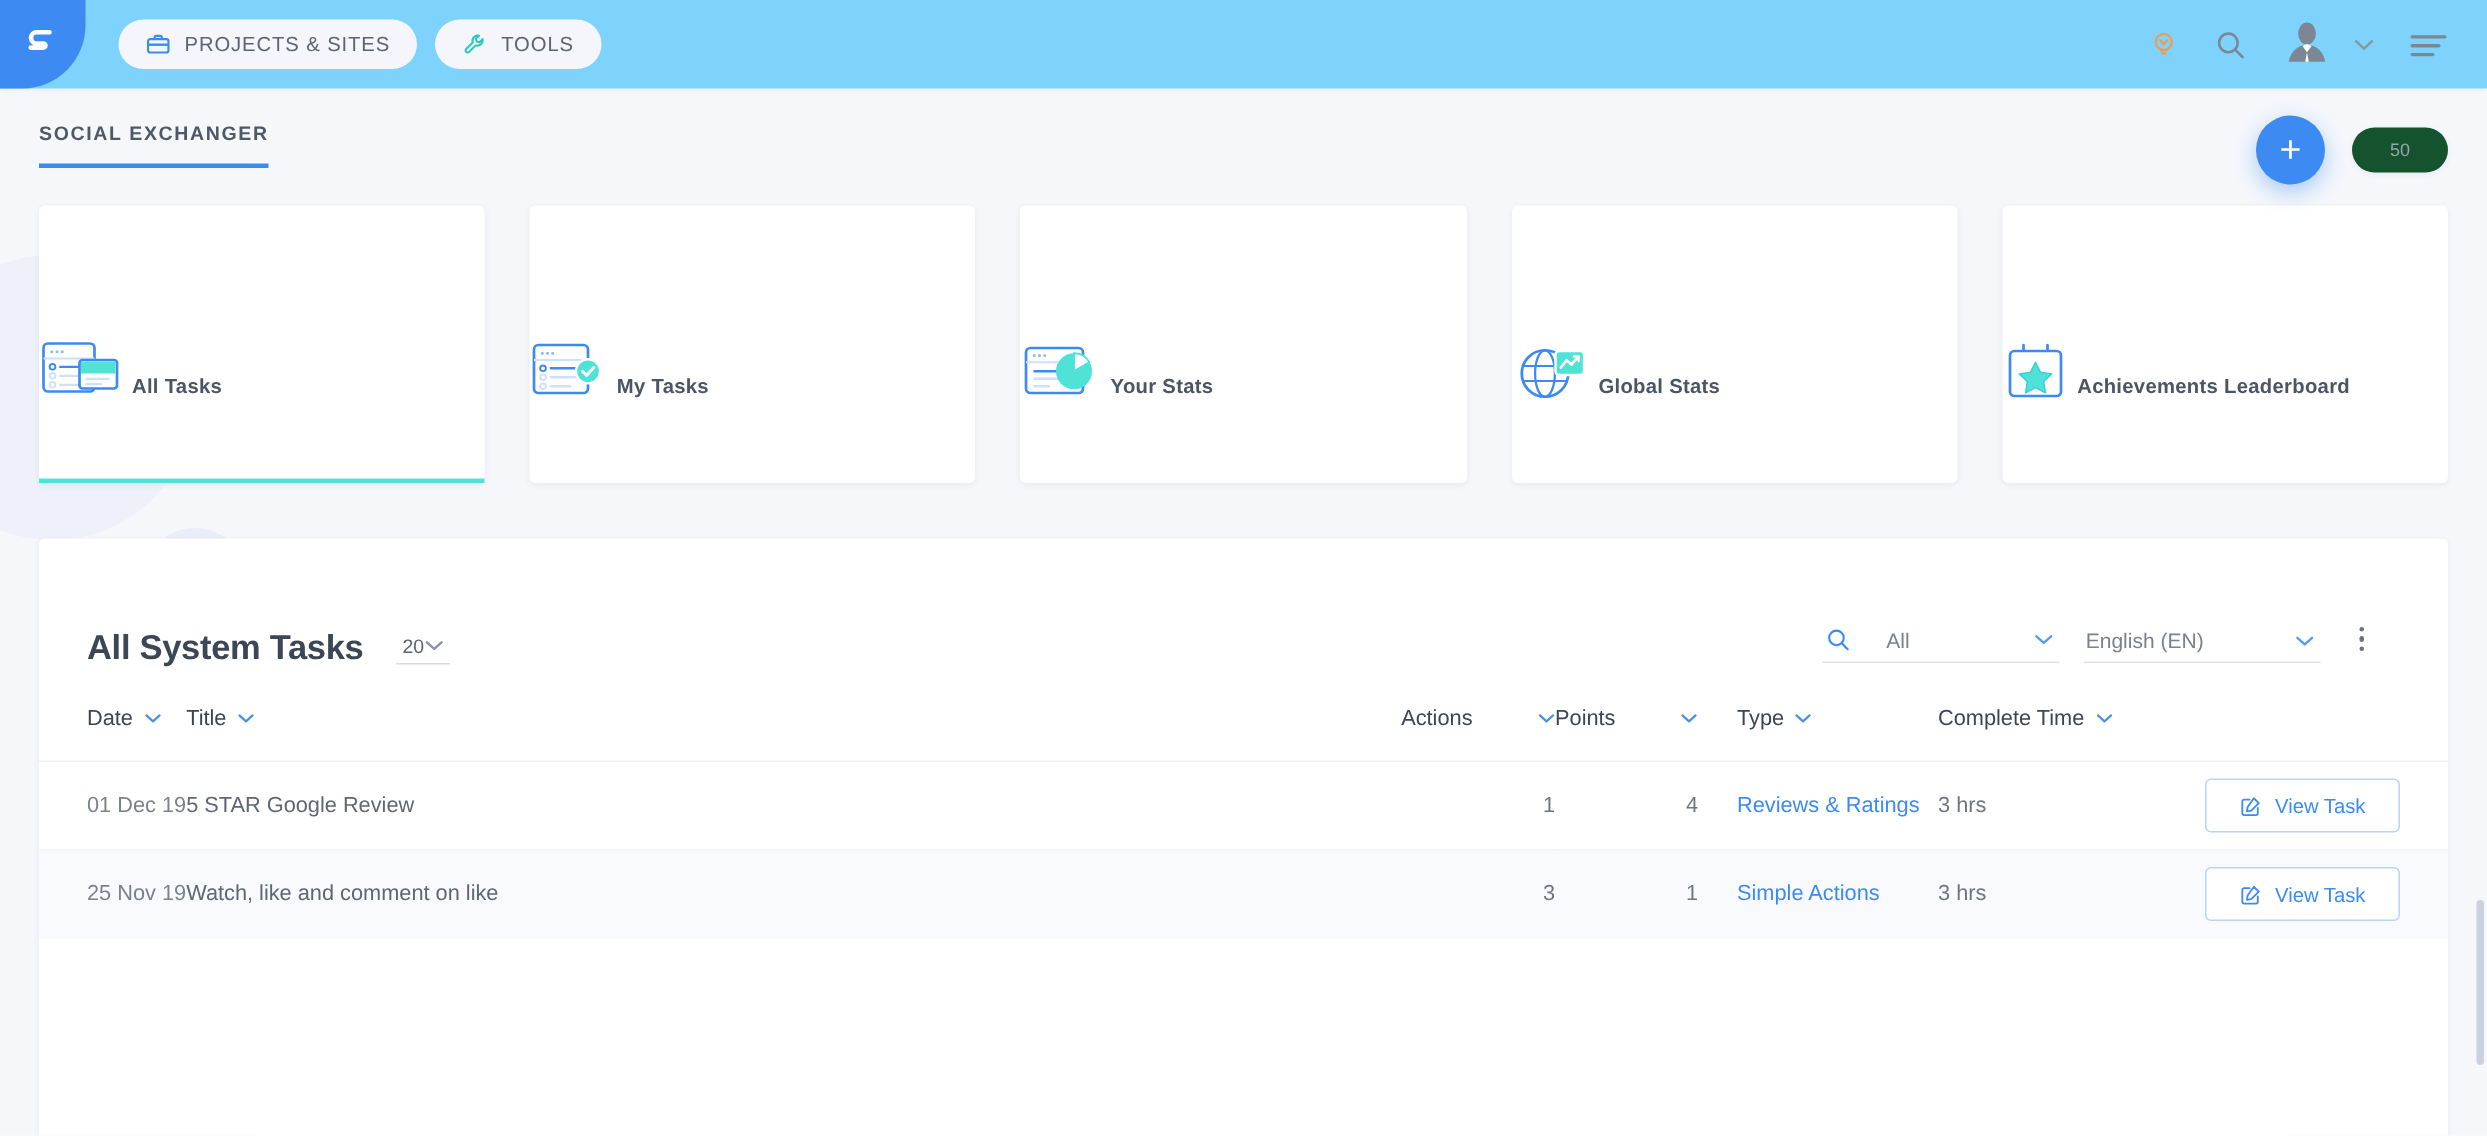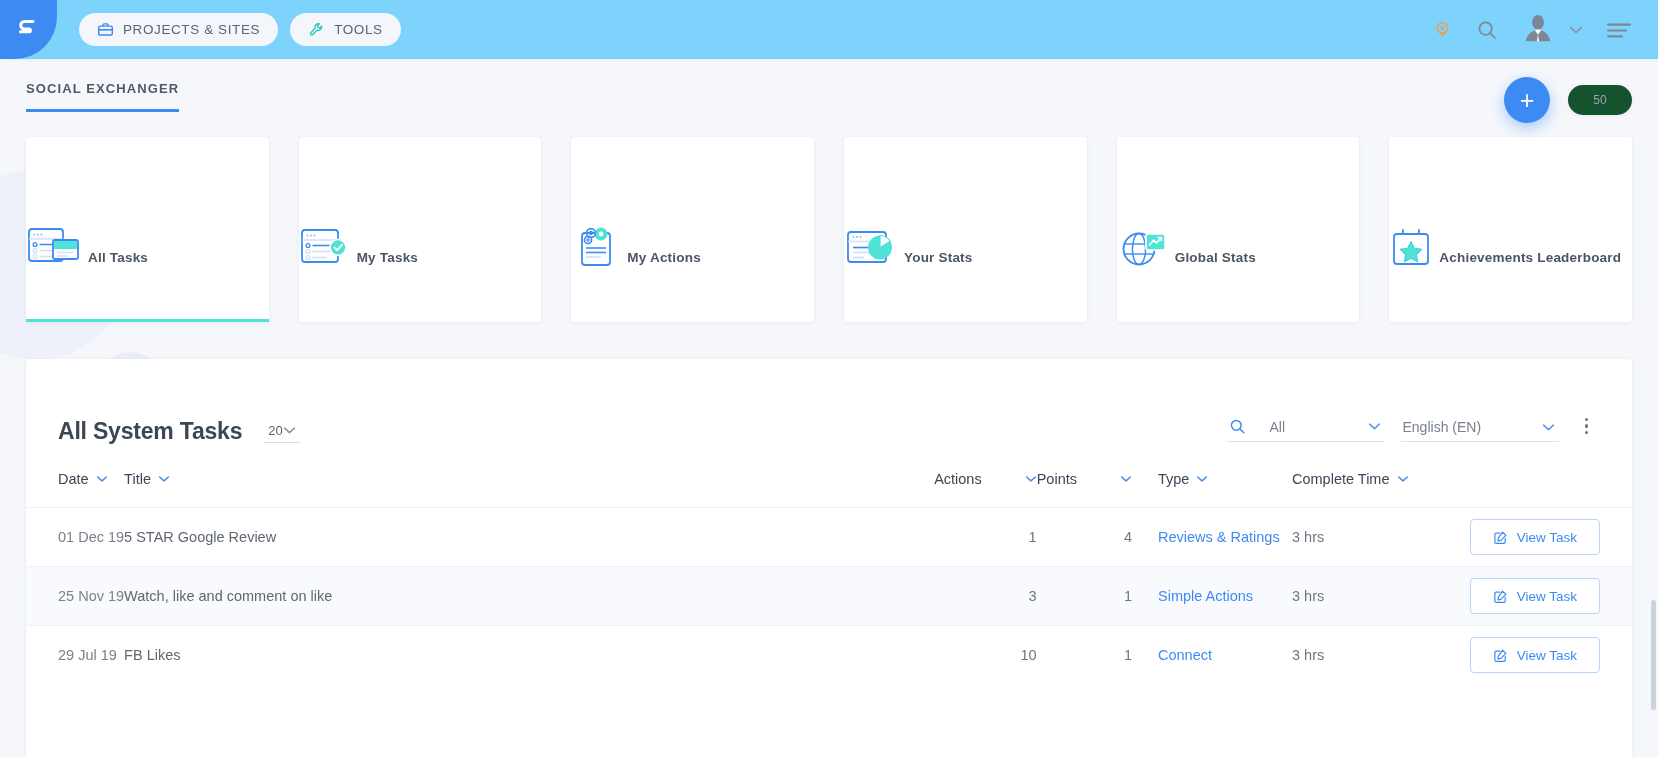--- a/index.html
+++ b/index.html
@@ -117,21 +117,21 @@
 
   
   .panel {
     position: relative; z-index: 3;
     margin: 37px 26px 0 26px; background: #ffffff;
     border-radius: 4px; box-shadow: 0 1px 4px rgba(40,60,100,.07);
     min-height: 420px; padding: 0 0 0 0;
   }
   .panel-head {
     display: flex; align-items: flex-end;
-    padding: 34px 36px 0 32px; height: 86px;
+    padding: 34px 48px 0 32px; height: 86px;
   }
   .panel-title {
     font-size: 23px; color: #3c4654; font-weight: bold; letter-spacing: -.2px;
   }
   .pagesize {
     margin-left: 22px; display: flex; align-items: center; gap: 0;
     border-bottom: 1px solid #d6dbe4; padding: 0 4px 4px 4px;
     cursor: pointer; position: relative; top: -2px;
   }
   .pagesize span { font-size: 13px; color: #5b6472; }
@@ -323,37 +323,20 @@
         <line x1="13.5" y1="26.5" x2="33" y2="26.5" stroke="#cfe0fa" stroke-width="1.6"></line>
         <circle cx="9" cy="32.5" r="1.9" fill="none" stroke="#cfe0fa" stroke-width="1.3"></circle>
         <line x1="13.5" y1="32.5" x2="28" y2="32.5" stroke="#cfe0fa" stroke-width="1.6"></line>
         <circle cx="39" cy="22.5" r="8" fill="#4fe3d7" stroke="#ffffff" stroke-width="1.6"></circle>
         <path d="M35.4 22.6 L38.2 25.2 L43 19.9" fill="none" stroke="#ffffff" stroke-width="2" stroke-linecap="round" stroke-linejoin="round"></path>
       </svg>
     </div>
     <div class="card-label">My Tasks</div>
   </div>
 
-  <div class="card">
-    <div class="card-icon">
-      <svg width="50" height="48" viewBox="0 0 50 48">
-        <rect x="11" y="9" width="28" height="32" rx="3" fill="#ffffff" stroke="#3d8bf2" stroke-width="1.8"></rect>
-        <line x1="15" y1="24" x2="35" y2="24" stroke="#3d8bf2" stroke-width="1.6"></line>
-        <line x1="15" y1="28.5" x2="35" y2="28.5" stroke="#3d8bf2" stroke-width="1.6"></line>
-        <line x1="15" y1="33" x2="30" y2="33" stroke="#cfe0fa" stroke-width="1.6"></line>
-        <circle cx="30" cy="10" r="6.4" fill="#4fe3d7"></circle>
-        <circle cx="30" cy="10" r="2.4" fill="#ffffff"></circle>
-        <circle cx="20" cy="9" r="4.4" fill="none" stroke="#3d8bf2" stroke-width="1.6"></circle>
-        <circle cx="20" cy="9" r="1.5" fill="none" stroke="#3d8bf2" stroke-width="1.3"></circle>
-        <circle cx="17" cy="16" r="3.6" fill="none" stroke="#3d8bf2" stroke-width="1.6"></circle>
-        <circle cx="17" cy="16" r="1.2" fill="none" stroke="#3d8bf2" stroke-width="1.2"></circle>
-      </svg>
-    </div>
-    <div class="card-label">My Actions</div>
-  </div>
 
   <div class="card">
     <div class="card-icon">
       <svg width="54" height="44" viewBox="0 0 54 44">
         <rect x="4" y="6" width="38" height="30" rx="3" fill="#ffffff" stroke="#3d8bf2" stroke-width="1.8"></rect>
         <circle cx="9.5" cy="11" r="1" fill="#8fb9f5"></circle>
           <circle cx="13" cy="11" r="1" fill="#8fb9f5"></circle>
           <circle cx="16.5" cy="11" r="1" fill="#8fb9f5"></circle>
         <line x1="4" y1="15.5" x2="42" y2="15.5" stroke="#cfe0fa" stroke-width="1.4"></line>
         <line x1="9" y1="21.5" x2="26" y2="21.5" stroke="#3d8bf2" stroke-width="1.7"></line>
@@ -531,37 +514,18 @@
           <button class="view-btn">
             <svg width="15" height="15" viewBox="0 0 16 16">
               <path d="M13 9.2 V13 a1.3 1.3 0 0 1-1.3 1.3 H3.3 A1.3 1.3 0 0 1 2 13 V4.6 A1.3 1.3 0 0 1 3.3 3.3 H7.2" fill="none" stroke="#3d8bf2" stroke-width="1.3" stroke-linecap="round"></path>
               <path d="M10.2 2.3 L13.7 5.8 L8.4 11.1 L5.3 11.6 L5.8 8.5 Z" fill="none" stroke="#3d8bf2" stroke-width="1.3" stroke-linejoin="round"></path>
             </svg>
             <span>View Task</span>
           </button>
         </td>
       </tr>
 
-      <tr>
-        <td class="date">29 Jul 19</td>
-        <td class="title">FB Likes</td>
-        <td class="num">10</td>
-        <td class="num">1</td>
-        <td class="type" style="padding-left:26px">
-          <a href="#">Connect</a>
-        </td>
-        <td class="ctime">3 hrs</td>
-        <td class="act">
-          <button class="view-btn">
-            <svg width="15" height="15" viewBox="0 0 16 16">
-              <path d="M13 9.2 V13 a1.3 1.3 0 0 1-1.3 1.3 H3.3 A1.3 1.3 0 0 1 2 13 V4.6 A1.3 1.3 0 0 1 3.3 3.3 H7.2" fill="none" stroke="#3d8bf2" stroke-width="1.3" stroke-linecap="round"></path>
-              <path d="M10.2 2.3 L13.7 5.8 L8.4 11.1 L5.3 11.6 L5.8 8.5 Z" fill="none" stroke="#3d8bf2" stroke-width="1.3" stroke-linejoin="round"></path>
-            </svg>
-            <span>View Task</span>
-          </button>
-        </td>
-      </tr>
 
     </tbody>
   </table>
 </div>
 
 <div class="scroll-hint"></div>
 
 </body></html>

